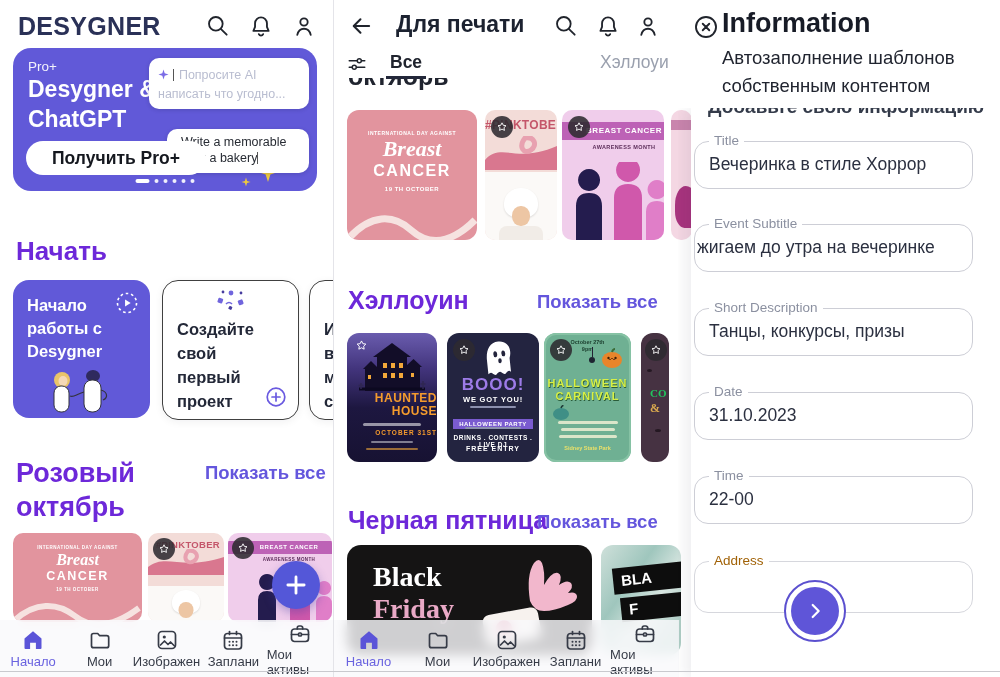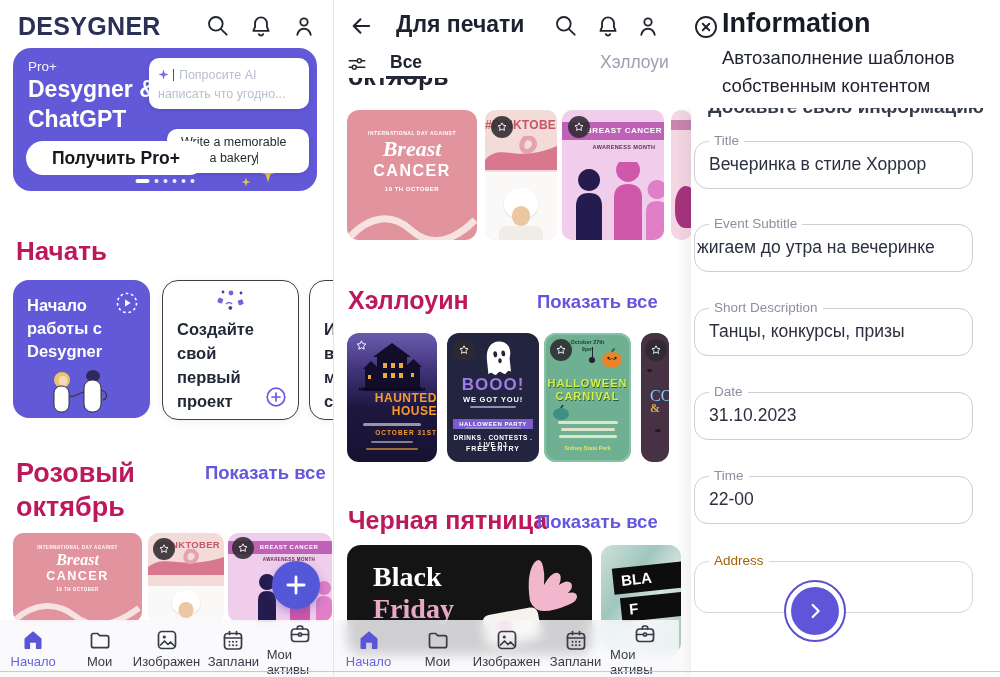--- a/index.html
+++ b/index.html
@@ -27,21 +27,21 @@
   .bub1{right:8px;top:10px;width:142px;padding:7px 9px;z-index:2}
   .bub1 .txt{font-size:12.5px;line-height:16.5px;color:#b9bdd0}
   .bub2{right:8px;top:81px;width:142px;height:44px;z-index:2;padding:5px 0 0 14px;box-sizing:border-box}
   .bub2 .l{font-size:12.5px;line-height:16px;color:#272b33}
   .caret{display:inline-block;width:1px;height:12px;background:#555;vertical-align:-2px}
   .dots{left:50%;transform:translateX(-50%);bottom:8px;display:flex;gap:5px;align-items:center}
   .dash{width:14px;height:4px;border-radius:2px;background:#fff}
   .dot{width:4px;height:4px;border-radius:50%;background:rgba(255,255,255,.9)}
   .gold{color:#ecc83f}
   
-  .sec{font-weight:800;color:#be185d}
+  .sec{font-weight:800;color:#6d28d9}
   .link{font-weight:700;color:#6456dd;cursor:pointer}
   
   .scard{border-radius:16px;overflow:hidden}
   .scard.purple{background:#6159d8;color:#fff}
   .scard.white{background:#fff;border:1px solid #404040;box-shadow:0 2px 8px rgba(20,20,40,.06);color:#232838}
   .scard .lines{position:absolute;left:14px;font-size:16.5px;font-weight:600;line-height:23px}
   
   .tcard{border-radius:10px;overflow:hidden;cursor:pointer}
   .badge{position:absolute;width:22px;height:22px;border-radius:50%;background:rgba(45,42,48,.88);
          display:flex;align-items:center;justify-content:center;z-index:3}
@@ -553,21 +553,21 @@
     <div class="bo-c" style="top:101px;font-size:6.5px;font-weight:700;color:#fff;letter-spacing:.5px">DRINKS . CONTESTS . LIVE DJ</div>
     <div class="bo-c" style="top:112px;font-size:7px;font-weight:800;color:#fff;letter-spacing:1px">FREE ENTRY</div>
   </div>
 
   <div class="abs tcard t-cost" style="left:307px;top:333px;width:28px;height:129px">
     <div class="badge" style="top:6px;left:4px">
         <svg class="ic" width="12" height="12" style="color:#fff">
           <use href="#i-star5"></use>
         </svg>
       </div>
-    <div class="abs" style="left:9px;top:54px;font-family:'Liberation Serif',serif;font-size:16px;font-weight:400;color:#7dd3fc">CO</div>
+    <div class="abs" style="left:9px;top:54px;font-family:'Liberation Serif',serif;font-size:11px;font-weight:700;color:#22c55e">CO</div>
     <div class="abs" style="left:9px;top:68px;font-family:'Liberation Serif',serif;font-size:12px;font-weight:800;color:#d9a94e">&amp;</div>
     <div class="abs" style="left:6px;top:36px;width:5px;height:3px;background:#241822;border-radius:50%"></div>
     <div class="abs" style="left:14px;top:96px;width:6px;height:3px;background:#241822;border-radius:50%"></div>
   </div>
 
   <div class="abs sec" style="left:14px;top:506px;font-size:25px">Черная пятница</div>
   <div class="abs link" style="left:203px;top:511px;font-size:18.5px">Показать все</div>
 
   <div class="abs tcard t-bf1" style="left:13px;top:545px;width:245px;height:110px">
     <div class="bf-t" style="top:16px;color:#fff">Black</div>

